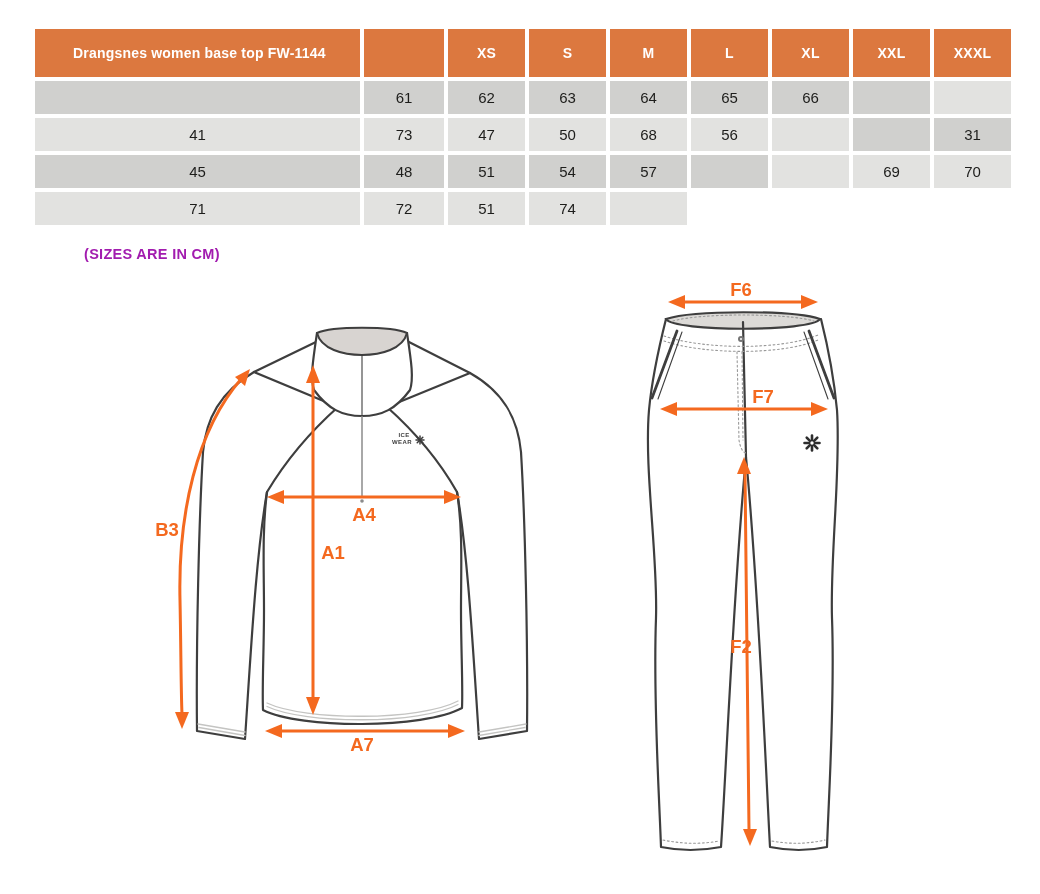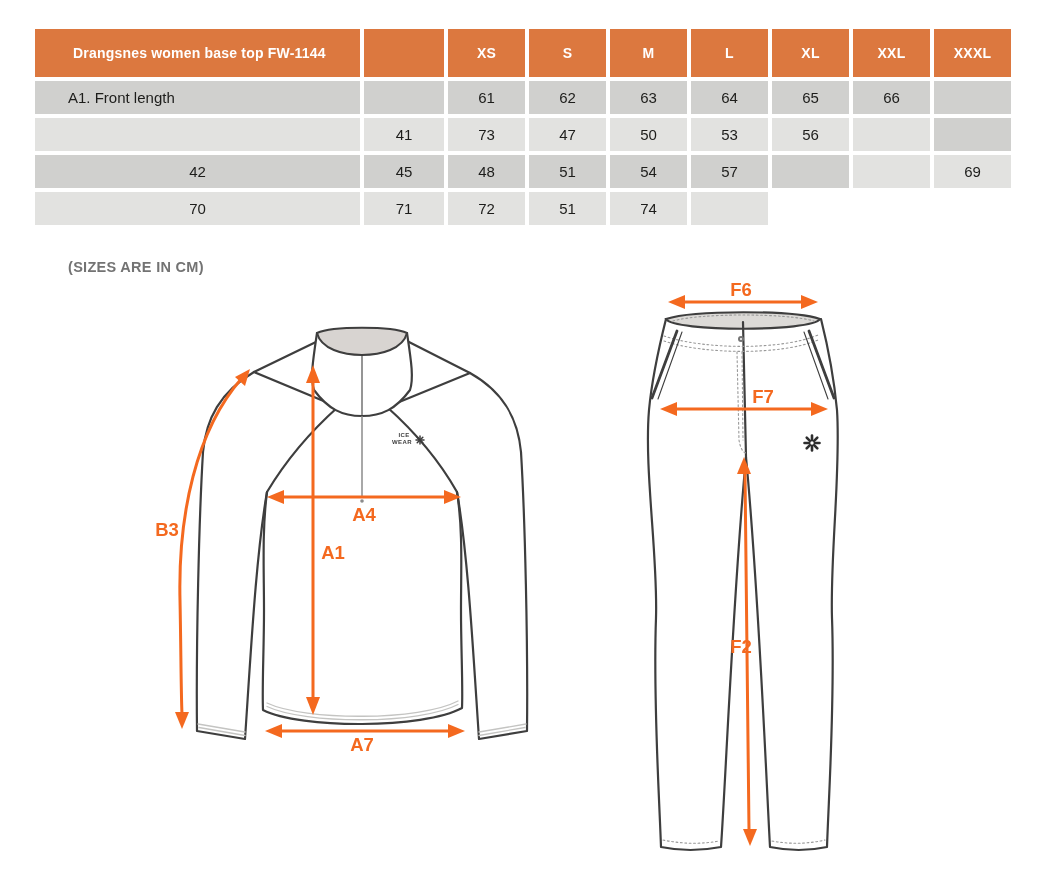--- a/index.html
+++ b/index.html
@@ -22,22 +22,22 @@
   .hc.title{justify-content:flex-start;padding-left:38px;box-sizing:border-box;}
   .c{
     display:flex;align-items:center;justify-content:center;
     font-size:15px;color:#1d1d1b;
   }
   .c.lbl{justify-content:flex-start;padding-left:33px;box-sizing:border-box;}
   .r-dark{background:#d0d0ce;}
   .r-light{background:#e2e2e0;}
   
   .note{
-    position:absolute;left:68px;top:246px;
-    color:#737373;font-weight:bold;font-size:14.5px;letter-spacing:.3px;margin-top:13px;
+    position:absolute;left:84px;top:246px;
+    color:#a21caf;font-weight:bold;font-size:14.5px;letter-spacing:.3px;
   }
   
   .svg-top{position:absolute;left:150px;top:290px;}
   .svg-pants{position:absolute;left:628px;top:278px;}
   .outline{fill:none;stroke:#3e3e3e;stroke-width:2.2;stroke-linecap:round;stroke-linejoin:round;}
   .thinline{fill:none;stroke:#3e3e3e;stroke-width:1.1;stroke-linecap:round;}
   .stitch{fill:none;stroke:#c4c4c2;stroke-width:1.3;stroke-linecap:round;}
   .dotted{fill:none;stroke:#999999;stroke-width:1.1;stroke-dasharray:1.8,2.6;stroke-linecap:round;}
   .arrow{stroke:#F4691F;stroke-width:3;fill:none;stroke-linecap:round;}
   .ahead{fill:#F4691F;stroke:none;}
@@ -59,41 +59,40 @@
     <div class="hc title">Drangsnes women base top FW-1144</div>
     <div class="hc"></div>
     <div class="hc">XS</div>
     <div class="hc">S</div>
     <div class="hc">M</div>
     <div class="hc">L</div>
     <div class="hc">XL</div>
     <div class="hc">XXL</div>
     <div class="hc">XXXL</div>
 
-    <div class="c lbl r-dark">A1. Front length</div>
     <div class="c r-dark"></div>
     <div class="c r-dark">61</div>
     <div class="c r-dark">62</div>
     <div class="c r-dark">63</div>
     <div class="c r-dark">64</div>
     <div class="c r-dark">65</div>
     <div class="c r-dark">66</div>
     <div class="c r-dark"></div>
 
     <div class="c r-light"></div>
     <div class="c r-light">41</div>
     <div class="c r-light">73</div>
     <div class="c r-light">47</div>
     <div class="c r-light">50</div>
-    <div class="c r-light">53</div>
+    <div class="c r-light">68</div>
     <div class="c r-light">56</div>
     <div class="c r-light"></div>
 
     <div class="c r-dark"></div>
-    <div class="c r-dark">42</div>
+    <div class="c r-dark">31</div>
     <div class="c r-dark">45</div>
     <div class="c r-dark">48</div>
     <div class="c r-dark">51</div>
     <div class="c r-dark">54</div>
     <div class="c r-dark">57</div>
     <div class="c r-dark"></div>
 
     <div class="c r-light"></div>
     <div class="c r-light">69</div>
     <div class="c r-light">70</div>

